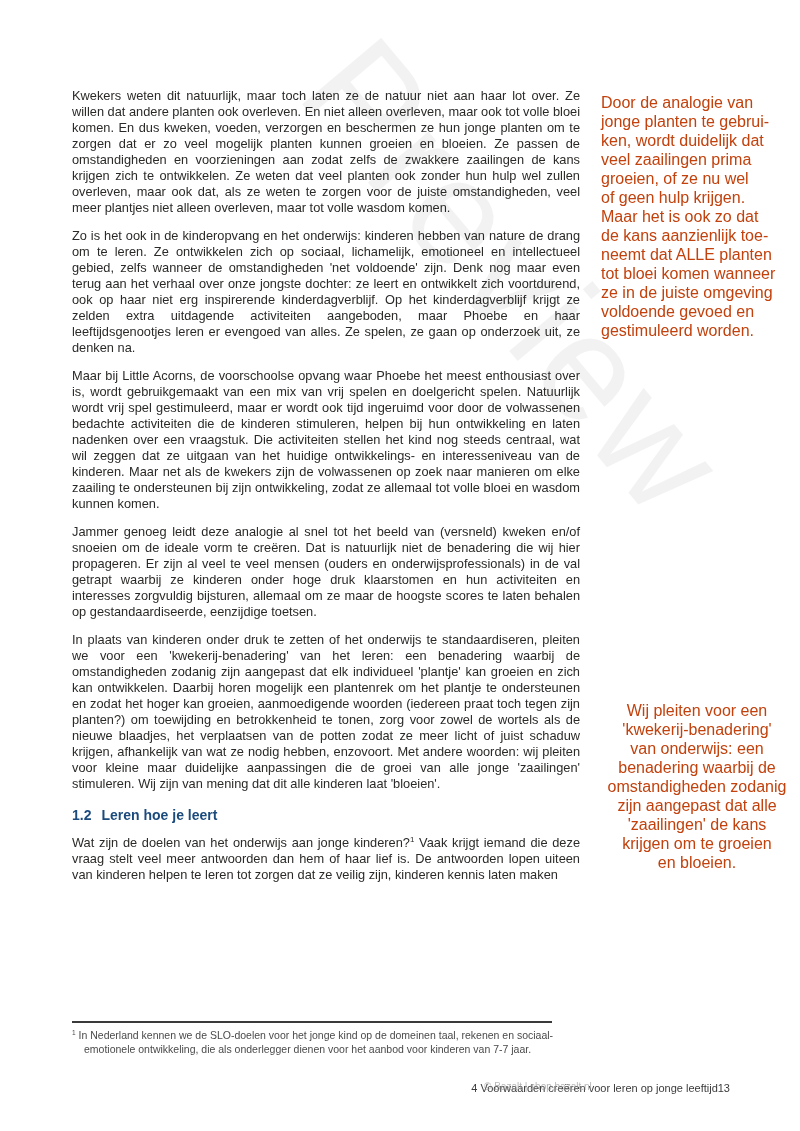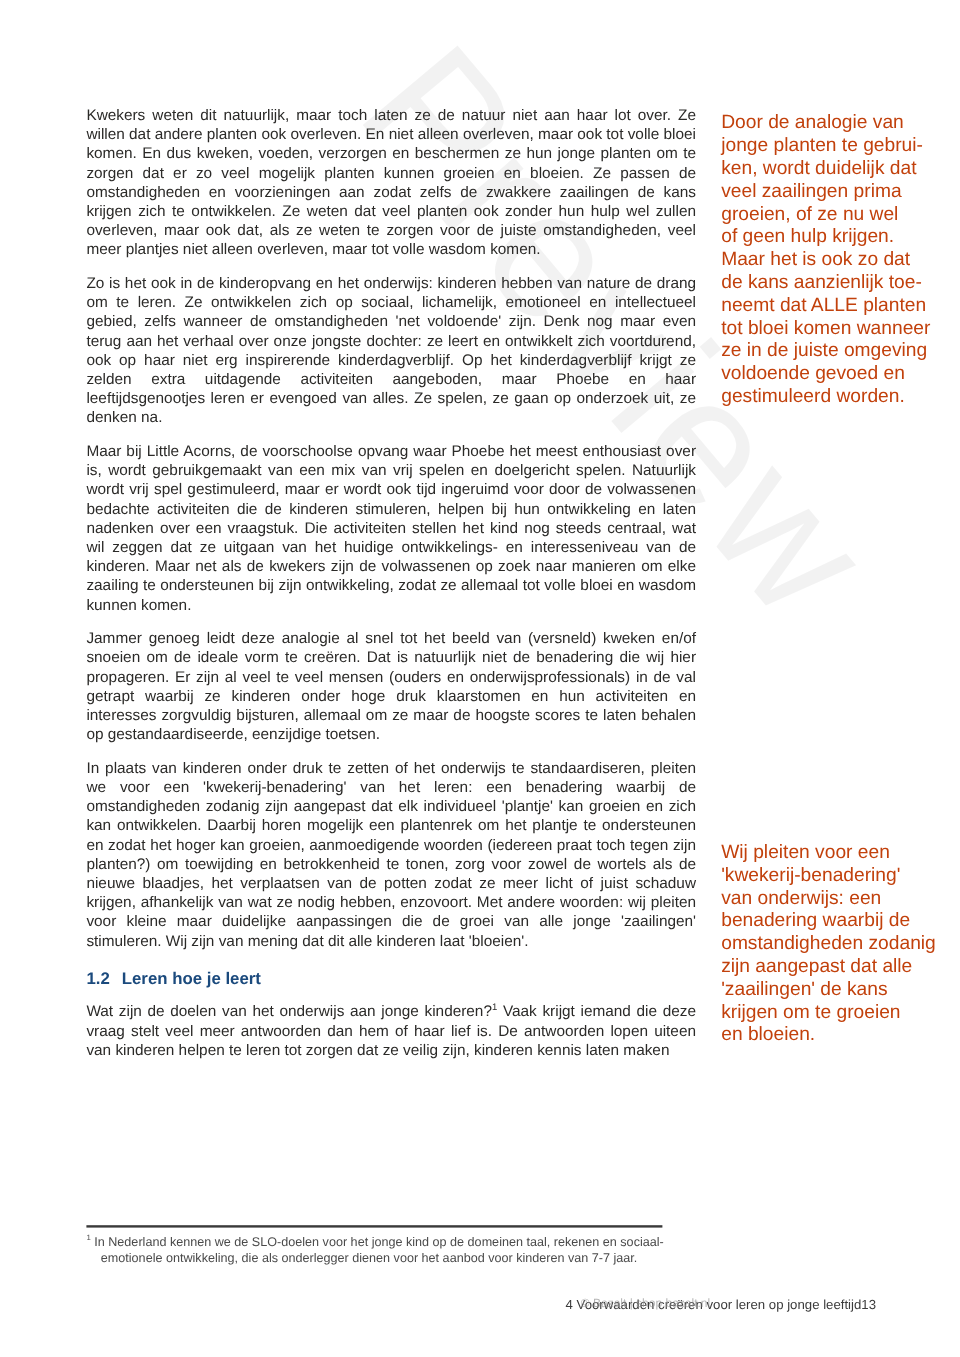--- a/index.html
+++ b/index.html
@@ -48,21 +48,21 @@
   
   .margin-note {
     position:absolute; left:601px; width:192px;
     color:#c2410c;
     font-size:16px; line-height:19px;
     white-space:pre-line;
     z-index:1;
     text-align:left;
   }
   .margin-note.note-1 { top:93px; }
-  .margin-note.note-2 { top:701px; }
+  .margin-note.note-2 { top:701px;text-align:center; }
   
   .footnote-rule {
     position:absolute; left:72px; top:1021px;
     width:480px; height:1.5px;
     background:#3a3a3a;
     z-index:1;
   }
   .footnote {
     position:absolute; left:72px; top:1029px; width:505px;
     color:#4a4a4a;

